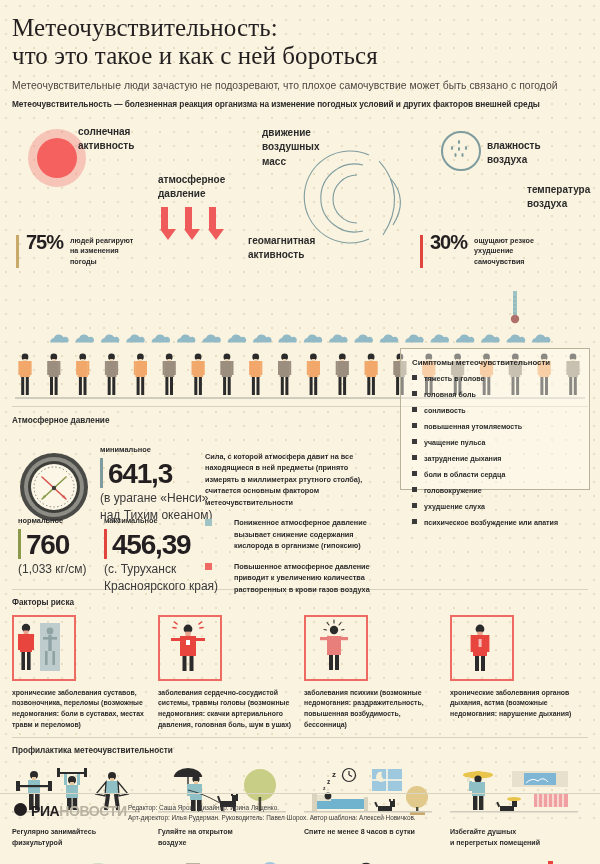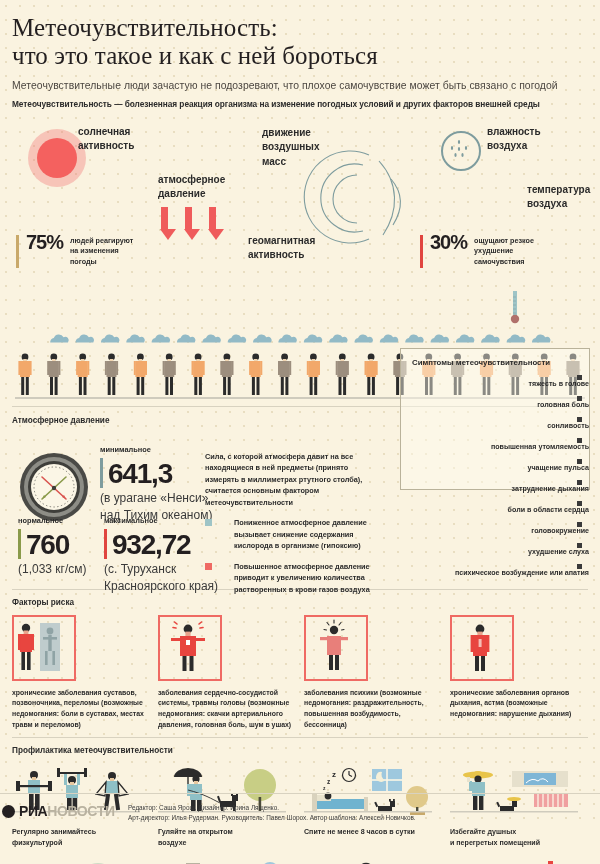--- a/index.html
+++ b/index.html
@@ -82,42 +82,42 @@
   .ptext p{margin:0;font-size:7.3px;font-weight:bold;line-height:1.58;color:#2b2b2b;}
   .bullet{display:flex;margin-top:9px;gap:16px;}
   .bullet .sq{width:7px;height:7px;flex:0 0 7px;margin-top:2px;margin-right:6px;}
   .bullet .bt{font-size:7.3px;font-weight:bold;line-height:1.58;color:#2b2b2b;}
   
   .symbox{
     position:absolute;left:400px;top:348px;width:188px;height:140px;
     border:1px solid #b9b29a;background:rgba(255,252,240,.45);
   }
   .symtitle{font-size:7.8px;font-weight:bold;margin:9px 0 6px 11px;color:#2b2b2b;}
-  .symli{display:flex;align-items:flex-end;margin:8px 0 4px 11px;flex-direction:column;}
+  .symli{display:flex;align-items:flex-start;margin:8px 0 4px 11px;}
   .symli .sq{width:5px;height:5px;background:#3a3a3a;margin-right:7px;flex:0 0 5px;}
   .symli span{font-size:7.1px;font-weight:bold;color:#2b2b2b;}
   
   .risks{display:flex;padding:0 12px;gap:0;}
   .riskcol{width:139px;margin-right:8px;}
   .riskcol:last-child{margin-right:0;}
   .riskframe{
     width:60px;height:62px;border:2px solid #ef6a63;position:relative;
     background:transparent;margin-bottom:7px;
   }
   .risktxt{font-size:6.9px;font-weight:bold;line-height:1.58;color:#2b2b2b;}
   
   .prev{padding:0 12px;}
   .prow{display:flex;}
   .pcell{width:139px;margin-right:8px;}
   .pcell:last-child{margin-right:0;}
   .scene{height:62px;position:relative;}
   .ptxt{font-size:7.1px;font-weight:bold;line-height:1.5;color:#2b2b2b;margin-top:2px;}
   
   .footer{position:absolute;left:0;bottom:0;width:600px;height:34px;border-top:1px solid #d8d2c0;}
-  .logo{position:absolute;left:2px;top:9px;display:flex;align-items:center;}
+  .logo{position:absolute;left:14px;top:9px;display:flex;align-items:flex-start;}
   .logo .dot{width:13px;height:13px;border-radius:50%;background:#231f20;margin-right:4px;}
   .logo .ria{font-size:14px;font-weight:bold;color:#231f20;letter-spacing:-.4px;}
   .logo .nov{font-size:14px;font-weight:bold;color:#b9b2a0;letter-spacing:-.4px;}
   .credits{position:absolute;left:128px;top:9px;font-size:6.4px;line-height:1.6;color:#3a3a3a;}
 </style>
 </head>
 <body>
 
 <div class="page">
 
@@ -183,21 +183,21 @@
         <g fill="#7e9c9e">
           <ellipse cx="18" cy="11" rx="1.1" ry="2"></ellipse>
           <ellipse cx="11" cy="17" rx="1.1" ry="2"></ellipse>
           <ellipse cx="25" cy="17" rx="1.1" ry="2"></ellipse>
           <ellipse cx="14.5" cy="24" rx="1.1" ry="2"></ellipse>
           <ellipse cx="21.5" cy="24" rx="1.1" ry="2"></ellipse>
           <ellipse cx="18" cy="18" rx="1.1" ry="2"></ellipse>
         </g>
       </svg>
     </div>
-    <div class="lbl" style="left:487px;top:10px;">
+    <div class="lbl" style="left:487px;top:24px;">
       <div>влажность</div>
         <div>воздуха</div>
     </div>
 
     <svg class="thermo" width="12" height="34" viewBox="0 0 12 34">
       <rect x="4" y="0" width="4" height="26" fill="#9ec4c6"></rect>
       <circle cx="6" cy="28" r="4.2" fill="#b0706a"></circle>
       <g stroke="#8aa8aa" stroke-width="0.8">
         <line x1="4" y1="6" x2="7" y2="6"></line>
           <line x1="4" y1="10" x2="7" y2="10"></line>
@@ -519,21 +519,21 @@
           <div class="vb" style="background:#8a9a4a"></div>
           <div class="vn">760</div>
         </div>
         <div class="pnote">(1,033 кг/см)</div>
       </div>
 
       <div class="pgrp" style="left:104px;top:83px;">
         <div class="pcap">максимальное</div>
         <div class="pval">
           <div class="vb" style="background:#e0453f"></div>
-          <div class="vn">932,72</div>
+          <div class="vn">456,39</div>
         </div>
         <div class="pnote">
           <div>(с. Туруханск</div>
             <div>Красноярского края)</div>
         </div>
       </div>
 
       <div class="ptext">
         <p>Сила, с которой атмосфера давит на все находящиеся в ней предметы (принято измерять в миллиметрах ртутного столба), считается основным фактором метеочувствительности</p>
         <div class="bullet">

